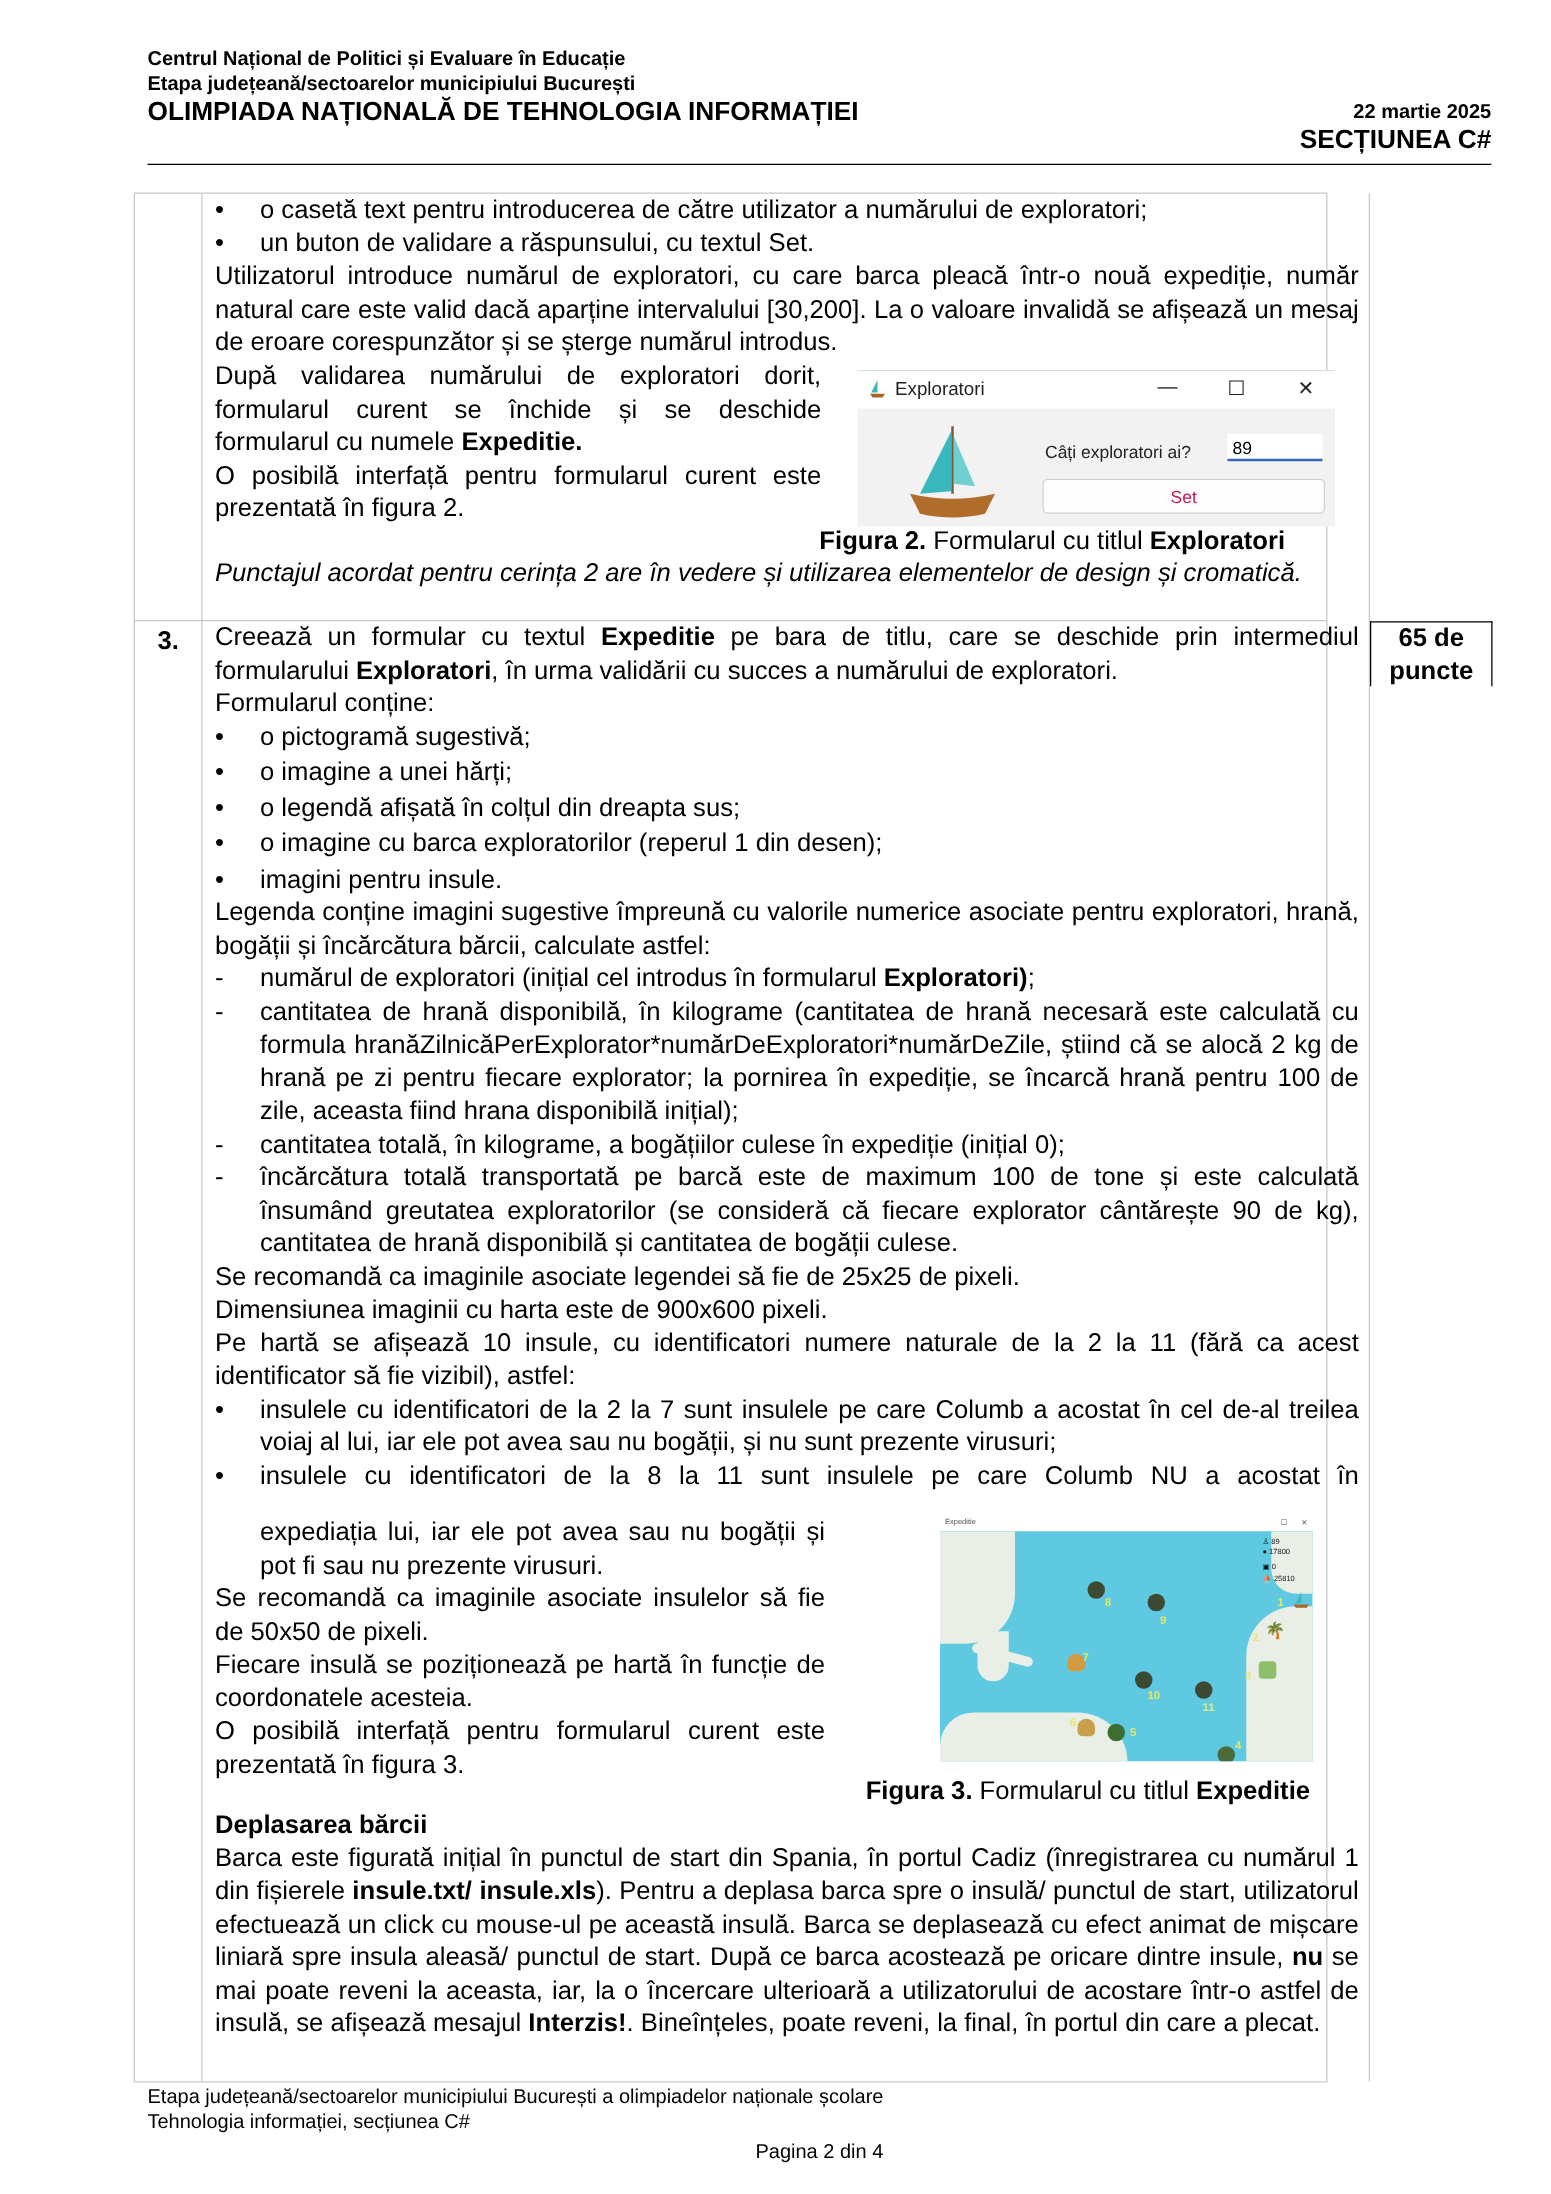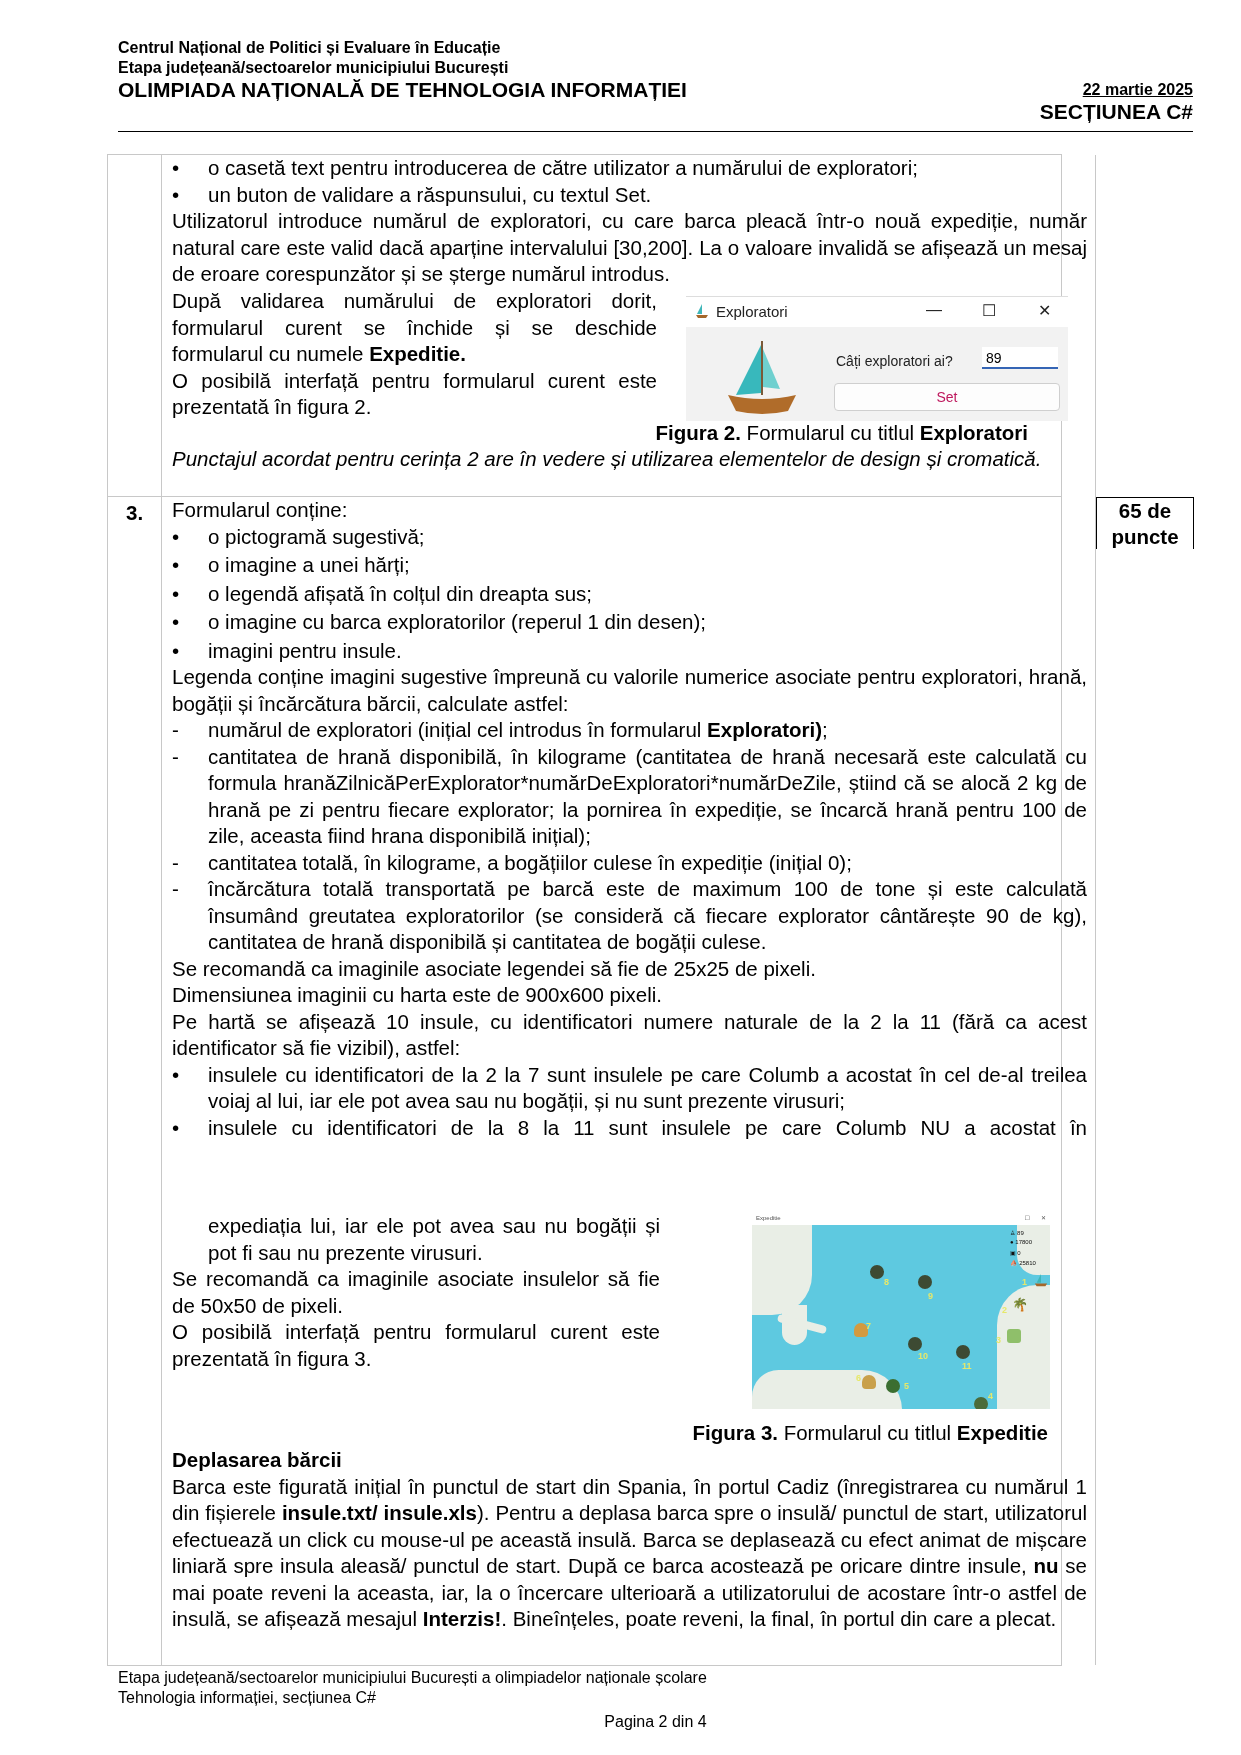--- a/index.html
+++ b/index.html
@@ -1,20 +1,20 @@
 <!DOCTYPE html>
 <html><head>
 <meta charset="utf-8">
 <style>
   html, body { margin:0; padding:0; background:#fff; }
   body { width:1241px; height:1755px; position:relative; font-family:"Liberation Sans", sans-serif; color:#000; overflow:hidden; }
   .hdr { position:absolute; left:118px; top:38px; width:1075px; }
   .hdr .l { font-weight:bold; font-size:16px; line-height:20px; }
   .hdr .title { font-weight:bold; font-size:21px; line-height:24px; }
-  .hdr .date { position:absolute; right:0; top:43px; font-weight:bold; font-size:16px;text-decoration:underline; }
+  .hdr .date { position:absolute; right:0; top:43px; font-weight:bold; font-size:16px; }
   .hdr .sect { position:absolute; right:0; top:62px; font-weight:bold; font-size:21px; }
   .hdr-rule { position:absolute; left:118px; top:131px; width:1075px; height:1px; background:#000; }
 
   .tbl { position:absolute; left:107px; top:154px; width:955px; height:1512px; border:1px solid #c8c8c8; box-sizing:border-box; }
   .vline { position:absolute; top:0; bottom:0; width:1px; background:#c8c8c8; }
   .hline { position:absolute; left:0; right:0; height:1px; background:#c8c8c8; }
   .txt { position:absolute; font-size:20.5px; line-height:26.5px; }
   .j { text-align:justify; text-align-last:justify; }
   .jn { text-align:justify; }
   .b { font-weight:bold; }
@@ -77,20 +77,21 @@
   </div>
   <div class="txt i jn" style="left:64px; top:291px; width:915px;">Punctajul acordat pentru cerința 2 are în vedere și utilizarea elementelor de design și cromatică.</div>
 
   <div class="num">3.</div>
   <div class="pts">
     <div>65 de</div>
     <div>puncte</div>
   </div>
 
   <div class="txt" style="left:64px; top:342px; width:915px;">
+    <div class="jn"><span>Creează un formular cu textul </span><span class="b">Expeditie</span><span> pe bara de titlu, care se deschide prin intermediul formularului </span><span class="b">Exploratori</span><span>, în urma validării cu succes a numărului de exploratori.</span></div>
     <div>Formularul conține:</div>
     <div class="bul" style="margin-bottom:2px">o pictogramă sugestivă;</div>
     <div class="bul" style="margin-bottom:2px">o imagine a unei hărți;</div>
     <div class="bul" style="margin-bottom:2px">o legendă afișată în colțul din dreapta sus;</div>
     <div class="bul" style="margin-bottom:2px">o imagine cu barca exploratorilor (reperul 1 din desen);</div>
     <div class="bul">imagini pentru  insule.</div>
     <div class="jn">Legenda conține imagini sugestive împreună cu valorile numerice asociate pentru exploratori, hrană, bogății și încărcătura bărcii, calculate astfel:</div>
     <div class="dash"><span class="mk">-</span><span>numărul de exploratori (inițial cel introdus în formularul </span><span class="b">Exploratori)</span><span>;</span></div>
     <div class="dash jn"><span class="mk">-</span><span>cantitatea de hrană disponibilă, în kilograme (cantitatea de hrană necesară este calculată cu formula hranăZilnicăPerExplorator*numărDeExploratori*numărDeZile, știind că se alocă 2 kg de hrană pe zi pentru fiecare explorator; la pornirea în expediție, se încarcă hrană pentru 100 de zile, aceasta fiind hrana disponibilă inițial);</span></div>
     <div class="dash"><span class="mk">-</span><span>cantitatea totală, în kilograme, a bogățiilor culese în expediție (inițial 0);</span></div>
@@ -98,20 +99,21 @@
     <div>Se recomandă ca imaginile asociate legendei să fie de 25x25 de pixeli.</div>
     <div>Dimensiunea imaginii cu harta este de 900x600 pixeli.</div>
     <div class="jn">Pe hartă se afișează 10 insule, cu identificatori numere naturale de la 2 la 11 (fără ca acest identificator să fie vizibil), astfel:</div>
     <div class="bul jn">insulele cu identificatori de la 2 la 7 sunt insulele pe care Columb a acostat în cel de-al treilea voiaj al lui, iar ele pot avea sau nu bogății, și nu sunt prezente virusuri;</div>
     <div class="bul j">insulele cu identificatori de la 8 la 11 sunt insulele pe care Columb NU a acostat în</div>
   </div>
 
   <div class="txt jn" style="left:100px; top:1058px; width:452px;">expediația lui, iar ele pot avea sau nu bogății și pot fi sau nu prezente virusuri.</div>
   <div class="txt jn" style="left:64px; top:1111px; width:488px;">
     <div class="jn">Se recomandă ca imaginile asociate insulelor să fie de 50x50 de pixeli.</div>
+    <div class="jn">Fiecare insulă se poziționează pe hartă în funcție de coordonatele acesteia.</div>
     <div class="jn">O posibilă interfață pentru formularul curent este prezentată în figura 3.</div>
   </div>
 
   <div class="txt" style="left:500px; top:1265px; width:440px; text-align:right;">
     <span class="b">Figura 3.</span><span> Formularul cu titlul </span><span class="b">Expeditie</span>
   </div>
 
   <div class="txt" style="left:64px; top:1292px; width:915px;">
     <div class="b">Deplasarea bărcii</div>
     <div class="jn"><span>Barca este figurată inițial în punctul de start din Spania, în portul Cadiz (înregistrarea cu numărul 1 din fișierele </span><span class="b">insule.txt/ insule.xls</span><span>). Pentru a deplasa barca spre o insulă/ punctul de start, utilizatorul efectuează un click cu mouse-ul pe această insulă. Barca se deplasează cu efect animat de mișcare liniară spre insula aleasă/ punctul de start. După ce barca acostează pe oricare dintre insule, </span><span class="b">nu</span><span> se mai poate reveni la aceasta, iar, la o încercare ulterioară a utilizatorului de acostare într-o astfel de insulă, se afișează mesajul </span><span class="b">Interzis!</span><span>. Bineînțeles, poate reveni, la final, în portul din care a plecat.</span></div>

